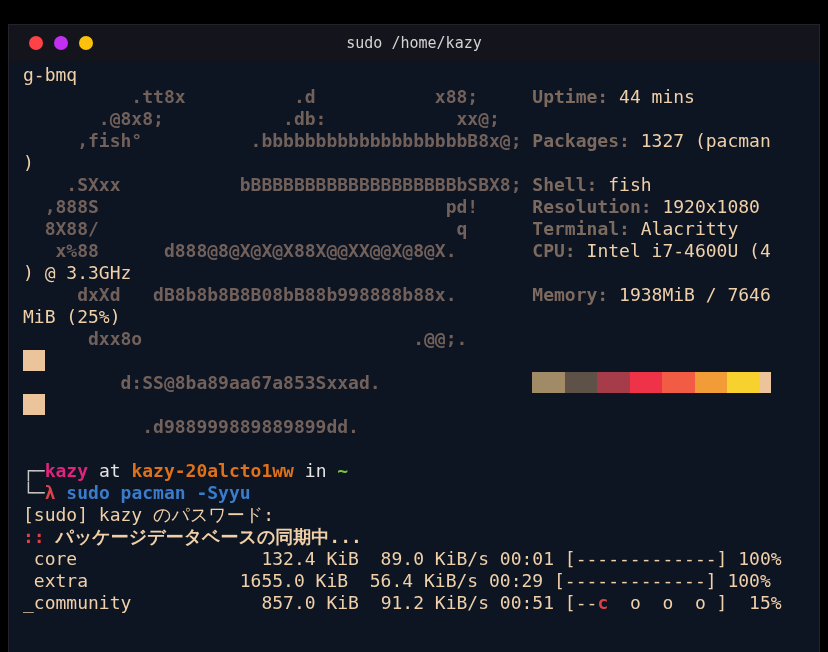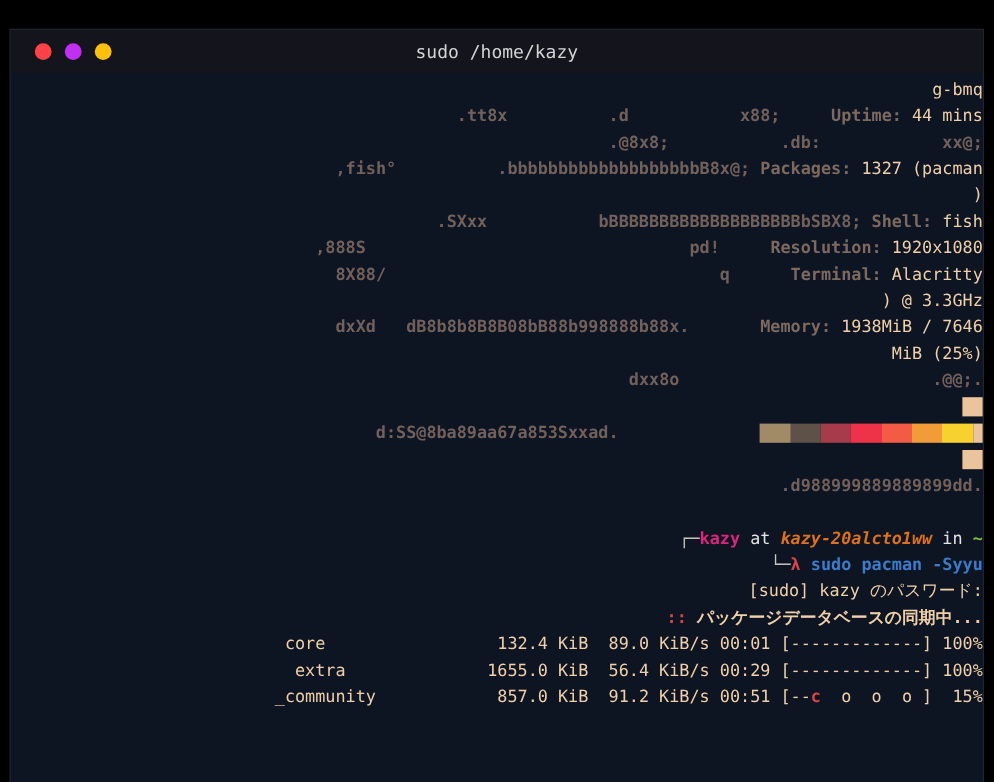--- a/index.html
+++ b/index.html
@@ -17,32 +17,31 @@
   .tl-red{background:var(--tlred);}
   .tl-purple{background:var(--tlpurple);}
   .tl-yellow{background:var(--tlyellow);}
   #titletext{
     position:absolute;left:0;right:0;text-align:center;
     color:#d4d4d4;font:15px "DejaVu Sans Mono", monospace;
   }
   #terminal-body{
     padding:3px 0 0 14px;
     font-family:"DejaVu Sans Mono", monospace;
-    font-size:14px;
-    text-align:right;
+    font-size:18px;
   }
   .trow{height:22px;line-height:22px;white-space:pre;}
   .bold{font-weight:bold;}
   .c-cream{color:var(--cream);}
   .c-art{color:var(--art);}
   .c-label{color:var(--label);font-weight:bold;}
   .c-white{color:var(--white);}
   .c-gray{color:var(--gray);}
   .c-pink{color:var(--pink);font-weight:bold;}
-  .c-orange{color:var(--orange);font-weight:bold;font-style:italic;}
+  .c-orange{color:var(--orange);font-weight:bold;}
   .c-green{color:var(--green);font-weight:bold;}
   .c-red{color:var(--red);font-weight:bold;}
   .c-blue{color:var(--blue);font-weight:bold;}
   .bg-khaki{background:var(--khaki);}
   .bg-dark{background:var(--darkblock);}
   .bg-maroon{background:var(--maroon);}
   .bg-red2{background:var(--red2);}
   .bg-tomato{background:var(--tomato);}
   .bg-orange2{background:var(--orange2);}
   .bg-yellow{background:var(--yellow);}
@@ -62,20 +61,21 @@
   </div>
   <div id="terminal-body">
       <div class="trow"><span class="c-cream">g-bmq</span></div>
       <div class="trow"><span class="c-art bold">          .tt8x          .d           x88;</span><span>     </span><span class="c-label">Uptime:</span><span class="c-cream"> 44 mins</span></div>
       <div class="trow"><span class="c-art bold">       .@8x8;           .db:            xx@;</span></div>
       <div class="trow"><span class="c-art bold">     ,fish°          .bbbbbbbbbbbbbbbbbbbB8x@;</span><span> </span><span class="c-label">Packages:</span><span class="c-cream"> 1327 (pacman</span></div>
       <div class="trow"><span class="c-cream">)</span></div>
       <div class="trow"><span class="c-art bold">    .SXxx           bBBBBBBBBBBBBBBBBBBBbSBX8;</span><span> </span><span class="c-label">Shell:</span><span class="c-cream"> fish</span></div>
       <div class="trow"><span class="c-art bold">  ,888S                                pd!</span><span>     </span><span class="c-label">Resolution:</span><span class="c-cream"> 1920x1080</span></div>
       <div class="trow"><span class="c-art bold">  8X88/                                 q</span><span>      </span><span class="c-label">Terminal:</span><span class="c-cream"> Alacritty</span></div>
+      <div class="trow"><span class="c-art bold">   x%88      d888@8@X@X@X88X@@XX@@X@8@X.</span><span>       </span><span class="c-label">CPU:</span><span class="c-cream"> Intel i7-4600U (4</span></div>
       <div class="trow"><span class="c-cream">) @ 3.3GHz</span></div>
       <div class="trow"><span class="c-art bold">     dxXd   dB8b8b8B8B08bB88b998888b88x.</span><span>       </span><span class="c-label">Memory:</span><span class="c-cream"> 1938MiB / 7646</span></div>
       <div class="trow"><span class="c-cream">MiB (25%)</span></div>
       <div class="trow"><span class="c-art bold">      dxx8o                         .@@;.</span></div>
       <div class="trow"><span class="bg-peach">  </span></div>
       <div class="trow"><span class="c-art bold">         d:SS@8ba89aa67a853Sxxad.</span><span>              </span><span class="bg-khaki">   </span><span class="bg-dark">   </span><span class="bg-maroon">   </span><span class="bg-red2">   </span><span class="bg-tomato">   </span><span class="bg-orange2">   </span><span class="bg-yellow">   </span><span class="bg-peach"> </span></div>
       <div class="trow"><span class="bg-peach">  </span></div>
       <div class="trow"><span class="c-art bold">           .d988999889889899dd.</span></div>
       <div class="trow"></div>
       <div class="trow"><span class="c-gray">┌─</span><span class="c-pink">kazy</span><span class="c-white"> at </span><span class="c-orange">kazy-20alcto1ww</span><span class="c-white"> in </span><span class="c-green">~</span></div>

